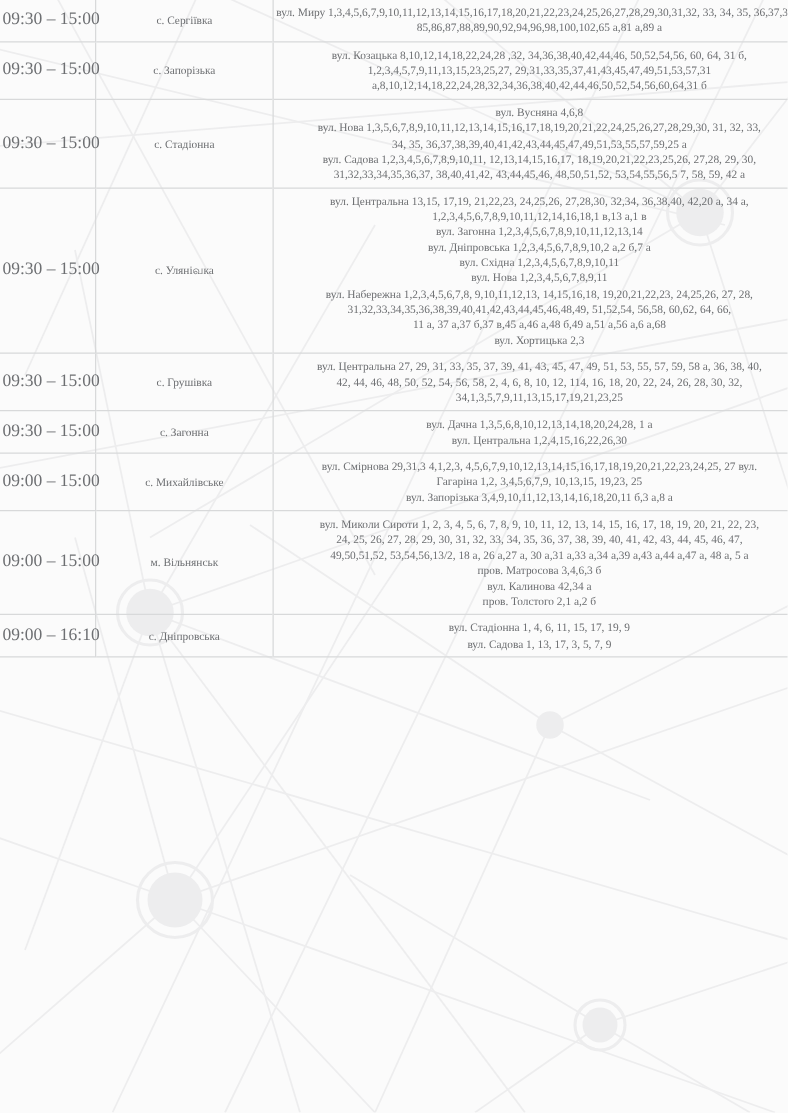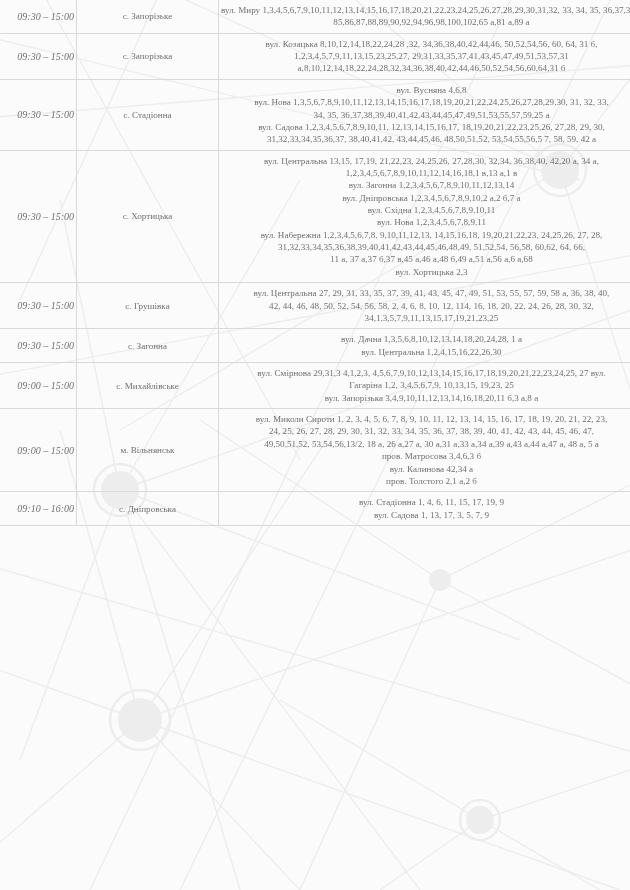--- a/index.html
+++ b/index.html
@@ -44,24 +44,23 @@
     border-bottom: 1px solid #d8d9da;
   }
   table.schedule td {
     vertical-align: middle;
     padding: 4px 2px;
     border-right: 1px solid #d8d9da;
     background: transparent;
   }
   td.col-time {
     width: 72px;
-    text-align: right;
+    text-align: left;
     white-space: nowrap;
-    font-size: 10px;
-    font-style: italic;
+    font-size: 14px;
   }
   td.col-place {
     width: 137px;
     text-align: center;
     font-size: 9.1px;
   }
   td.col-streets {
     width: 421px;
     text-align: center;
     border-right: none;
@@ -130,21 +129,21 @@
     <circle cx="140" cy="720" r="30"></circle>
     <circle cx="480" cy="820" r="20"></circle>
   </g>
 </svg>
 
 <div id="schedule-wrap">
   <table class="schedule">
     <tbody>
       <tr>
         <td class="col-time">09:30 – 15:00</td>
-        <td class="col-place">с. Запорізьке</td>
+        <td class="col-place">с. Сергіївка</td>
         <td class="col-streets overflow">вул. Миру 1,3,4,5,6,7,9,10,11,12,13,14,15,16,17,18,20,21,22,23,24,25,26,27,28,29,30,31,32, 33, 34, 35, 36,37,38,39,40,41,42,43, 44,45,46,47, 48,50,51,52, 54,55,56,15 а, 2 а,34 а, 51 а,  57, 58,59,60 ,61,62,63,64, 65,66,67,68,69,70,71,72, 73,74,76,77,78,79, 80,82,83 84,
 85,86,87,88,89,90,92,94,96,98,100,102,65 а,81 а,89 а</td>
       </tr>
       <tr>
         <td class="col-time">09:30 – 15:00</td>
         <td class="col-place">с. Запорізька</td>
         <td class="col-streets">вул. Козацька 8,10,12,14,18,22,24,28 ,32, 34,36,38,40,42,44,46, 50,52,54,56, 60, 64, 31 б,
 1,2,3,4,5,7,9,11,13,15,23,25,27, 29,31,33,35,37,41,43,45,47,49,51,53,57,31
 а,8,10,12,14,18,22,24,28,32,34,36,38,40,42,44,46,50,52,54,56,60,64,31 б</td>
       </tr>
@@ -152,21 +151,21 @@
         <td class="col-time">09:30 – 15:00</td>
         <td class="col-place">с. Стадіонна</td>
         <td class="col-streets overflow">вул. Вусняна 4,6,8
 вул. Нова 1,3,5,6,7,8,9,10,11,12,13,14,15,16,17,18,19,20,21,22,24,25,26,27,28,29,30, 31, 32, 33,
 34, 35, 36,37,38,39,40,41,42,43,44,45,47,49,51,53,55,57,59,25 а
 вул. Садова 1,2,3,4,5,6,7,8,9,10,11, 12,13,14,15,16,17, 18,19,20,21,22,23,25,26, 27,28, 29, 30,
 31,32,33,34,35,36,37, 38,40,41,42, 43,44,45,46, 48,50,51,52, 53,54,55,56,5 7, 58, 59, 42 а</td>
       </tr>
       <tr>
         <td class="col-time">09:30 – 15:00</td>
-        <td class="col-place">с. Хортицька</td>
+        <td class="col-place">с. Уляніவка</td>
         <td class="col-streets overflow">вул. Центральна 13,15, 17,19, 21,22,23, 24,25,26, 27,28,30, 32,34, 36,38,40, 42,20 а, 34 а,
 1,2,3,4,5,6,7,8,9,10,11,12,14,16,18,1 в,13 а,1 в
 вул. Загонна 1,2,3,4,5,6,7,8,9,10,11,12,13,14
 вул. Дніпровська 1,2,3,4,5,6,7,8,9,10,2 а,2 б,7 а
 вул. Східна 1,2,3,4,5,6,7,8,9,10,11
 вул. Нова 1,2,3,4,5,6,7,8,9,11
 вул. Набережна 1,2,3,4,5,6,7,8, 9,10,11,12,13, 14,15,16,18, 19,20,21,22,23, 24,25,26, 27, 28,
 31,32,33,34,35,36,38,39,40,41,42,43,44,45,46,48,49, 51,52,54, 56,58, 60,62, 64, 66,
 11 а, 37 а,37 б,37 в,45 а,46 а,48 б,49 а,51 а,56 а,6 а,68
 вул. Хортицька 2,3</td>
@@ -195,20 +194,20 @@
         <td class="col-time">09:00 – 15:00</td>
         <td class="col-place">м. Вільнянськ</td>
         <td class="col-streets overflow">вул. Миколи Сироти 1, 2, 3, 4, 5, 6, 7, 8, 9, 10, 11, 12, 13, 14, 15, 16, 17, 18, 19, 20, 21, 22, 23,
 24, 25, 26, 27, 28, 29, 30, 31, 32, 33, 34, 35, 36, 37, 38, 39, 40, 41, 42, 43, 44, 45, 46, 47,
 49,50,51,52, 53,54,56,13/2, 18 а, 26 а,27 а, 30 а,31 а,33 а,34 а,39 а,43 а,44 а,47 а, 48 а, 5 а
 пров. Матросова 3,4,6,3 б
 вул. Калинова 42,34 а
 пров. Толстого 2,1 а,2 б</td>
       </tr>
       <tr>
-        <td class="col-time">09:10 – 16:00</td>
+        <td class="col-time">09:00 – 16:10</td>
         <td class="col-place">с. Дніпровська</td>
         <td class="col-streets">вул. Стадіонна 1, 4, 6, 11, 15, 17, 19, 9
 вул. Садова 1, 13, 17, 3, 5, 7, 9</td>
       </tr>
     </tbody>
   </table>
 </div>
 
 </body></html>

